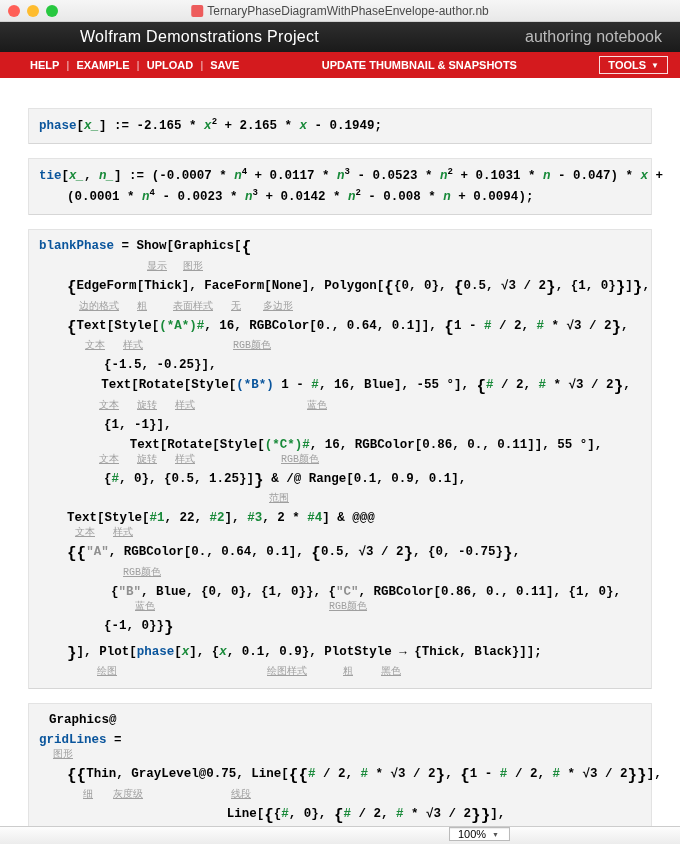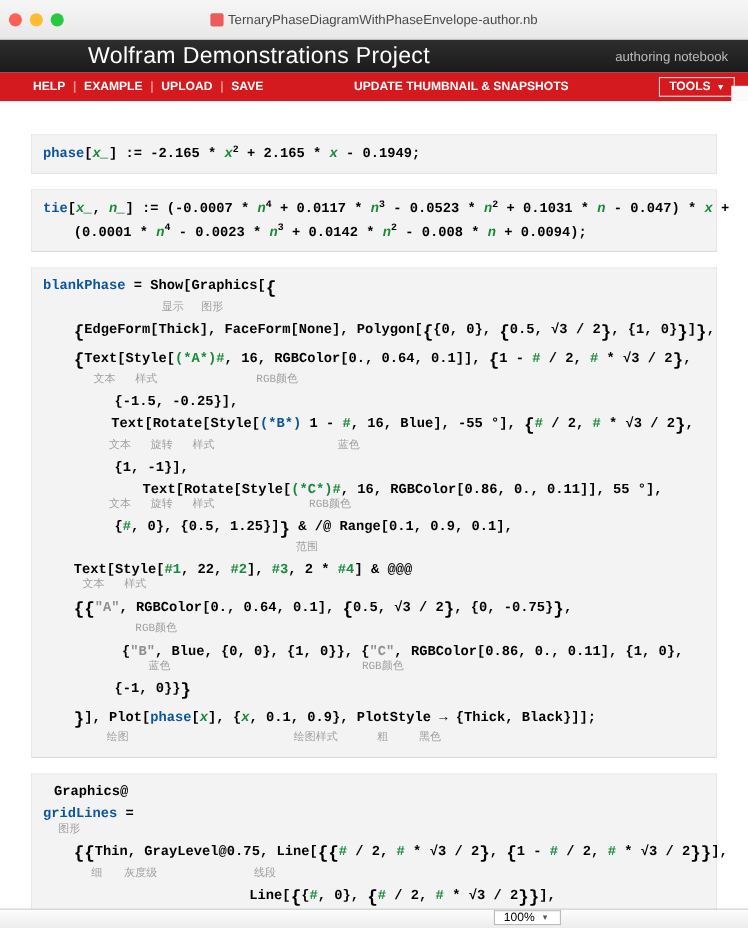--- a/index.html
+++ b/index.html
@@ -5,21 +5,21 @@
   * { box-sizing: border-box; margin: 0; padding: 0; }
   body {
     font-family: Arial, Helvetica, sans-serif;
     background: #fff;
     width: 680px;
     height: 844px;
     overflow: hidden;
     position: relative;
   }
   .window-chrome {
-    height: 36px;
+    height: 22px;
     background: linear-gradient(#f6f6f6, #e8e8e8);
     border-bottom: 1px solid #d0d0d0;
     display: flex;
     align-items: center;
     padding: 0 8px;
     position: relative;
   }
   .traffic-lights { display: flex; gap: 7px; }
   .tl { width: 12px; height: 12px; border-radius: 50%; }
   .tl.red { background: #ff5f57; }
@@ -34,23 +34,23 @@
   .nb-icon { width: 12px; height: 12px; background:#ed5c5c; display:inline-block; border-radius:2px; }
   .banner {
     height: 30px;
     background: linear-gradient(#2e2e2e, #1a1a1a);
     display: flex;
     align-items: center;
     justify-content: space-between;
     padding: 0 18px 0 80px;
     color: #fff;
   }
-  .banner-title { font-size: 21px; font-weight: 300; letter-spacing: 0.3px; }
+  .banner-title { font-size: 16px; font-weight: 300; letter-spacing: 0.3px; }
   .banner-title .w { font-weight: 400; }
-  .banner-sub { font-size: 12px; color: #bbb; }
+  .banner-sub { font-size: 16px; color: #bbb; }
   .toolbar {
     height: 26px;
     background: #d41a1e;
     display: flex;
     align-items: center;
     justify-content: space-between;
     padding: 0 12px 0 30px;
     color: #fff;
     font-size: 11px;
     font-weight: bold;
@@ -97,20 +97,21 @@
   .cmtg { color: #198a3a; font-weight: bold; }
   .slot { color: #198a3a; font-weight: bold; }
   sup, .sup { font-size: 9px; vertical-align: super; font-weight: bold; }
   .sqrt { font-weight: bold; }
   .cn {
     color: #9f9f9f;
     font-size: 10px;
     display: block;
     margin-top: -3px;
     margin-bottom:1px;
+    text-decoration:underline;
   }
   .cn span { margin-right: 18px; }
   .indent1 { padding-left: 28px; }
   .indent2 { padding-left: 52px; text-align: center; }
   .indent3 { padding-left: 65px; }
   .line { white-space: nowrap; }
   .status-bar {
     position: absolute;
     bottom: 0;
     left: 0; right: 0;
@@ -236,20 +237,21 @@
 
   <div class="cell">
     <div class="line">
       <span class="sym">blankPhase</span> <span class="op">=</span> <span class="fn">Show</span><span class="op">[</span><span class="fn">Graphics</span><span class="op">[</span><span class="big-brace">{</span>
     </div>
     <div class="cn"><span style="margin-left:108px">显示</span><span style="margin-left:-2px">图形</span></div>
 
     <div class="line indent1">
       <span class="big-brace">{</span><span class="fn">EdgeForm</span><span class="op">[</span><span class="fn">Thick</span><span class="op">], </span><span class="fn">FaceForm</span><span class="op">[</span><span class="fn">None</span><span class="op">], </span><span class="fn">Polygon</span><span class="op">[</span><span class="big-brace">{</span><span class="op">{0, 0}, </span><span class="big-brace">{</span><span class="op">0.5, </span><span class="sqrt">√3</span><span class="op"> / 2</span><span class="big-brace">}</span><span class="op">, {1, 0}</span><span class="big-brace">}</span><span class="op">]</span><span class="big-brace">}</span><span class="op">,</span>
     </div>
+    <div class="cn"><span style="margin-left:40px">边的格式</span><span>粗</span><span style="margin-left:8px">表面样式</span><span>无</span><span style="margin-left:4px">多边形</span></div>
 
     <div class="line indent1">
       <span class="big-brace">{</span><span class="fn">Text</span><span class="op">[</span><span class="fn">Style</span><span class="op">[</span><span class="cmtg">(*A*)</span><span class="slot">#</span><span class="op">, 16, </span><span class="fn">RGBColor</span><span class="op">[0., 0.64, 0.1]], </span><span class="big-brace">{</span><span class="op">1 - </span><span class="slot">#</span><span class="op"> / 2, </span><span class="slot">#</span><span class="op"> * </span><span class="sqrt">√3</span><span class="op"> / 2</span><span class="big-brace">}</span><span class="op">,</span>
     </div>
     <div class="cn"><span style="margin-left:46px">文本</span><span>样式</span><span style="margin-left:72px">RGB颜色</span></div>
 
     <div class="line indent3"><span class="op">{-1.5, -0.25}],</span></div>
 
     <div class="line indent2">
       <span class="fn">Text</span><span class="op">[</span><span class="fn">Rotate</span><span class="op">[</span><span class="fn">Style</span><span class="op">[</span><span class="cmtb">(*B*)</span><span class="op"> 1 - </span><span class="slot">#</span><span class="op">, 16, </span><span class="fn">Blue</span><span class="op">], -55 °], </span><span class="big-brace">{</span><span class="slot">#</span><span class="op"> / 2, </span><span class="slot">#</span><span class="op"> * </span><span class="sqrt">√3</span><span class="op"> / 2</span><span class="big-brace">}</span><span class="op">,</span>

